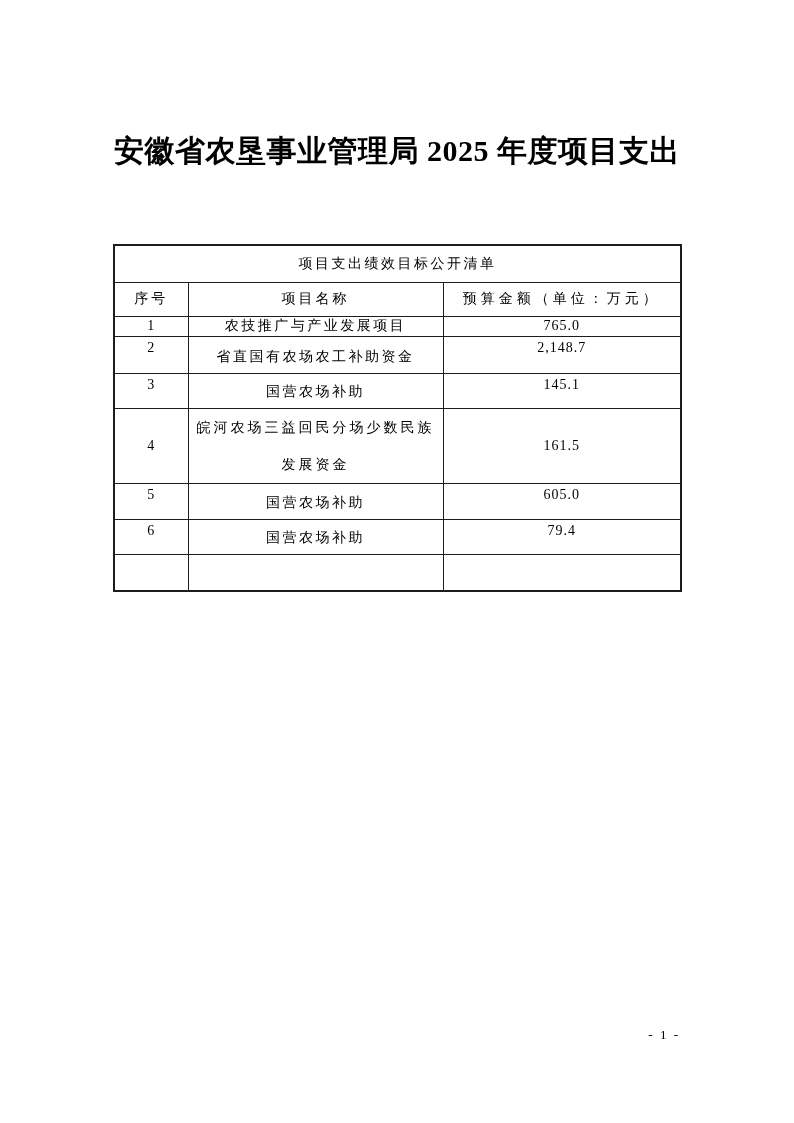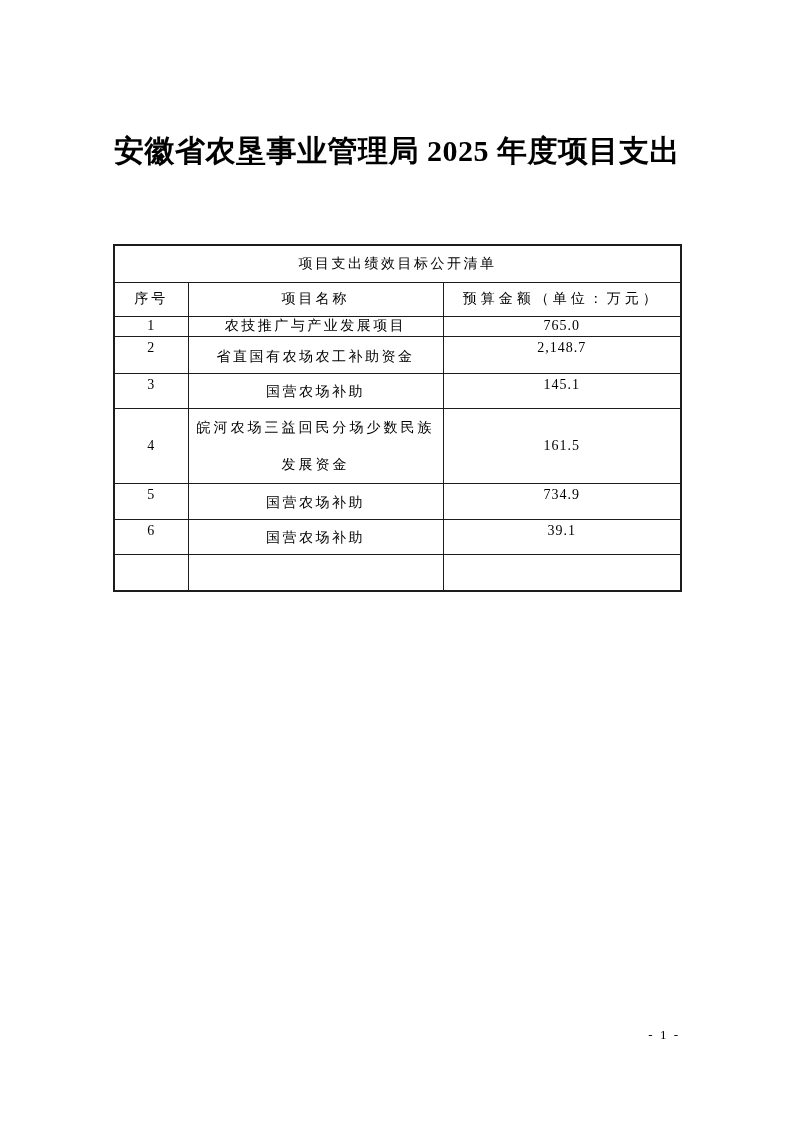--- a/index.html
+++ b/index.html
@@ -118,26 +118,26 @@
         <td class="c-amt">145.1</td>
       </tr>
       <tr class="r4 mid">
         <td class="c-seq">4</td>
         <td class="c-name">皖河农场三益回民分场少数民族发展资金</td>
         <td class="c-amt">161.5</td>
       </tr>
       <tr class="r5 split">
         <td class="c-seq">5</td>
         <td class="c-name">国营农场补助</td>
-        <td class="c-amt">734.9</td>
+        <td class="c-amt">605.0</td>
       </tr>
       <tr class="r6 split">
         <td class="c-seq">6</td>
         <td class="c-name">国营农场补助</td>
-        <td class="c-amt">39.1</td>
+        <td class="c-amt">79.4</td>
       </tr>
       <tr class="rempty mid">
         <td class="c-seq"></td>
         <td class="c-name"></td>
         <td class="c-amt"></td>
       </tr>
     </tbody>
   </table>
 
   <div class="page-footer">- 1 -</div>

